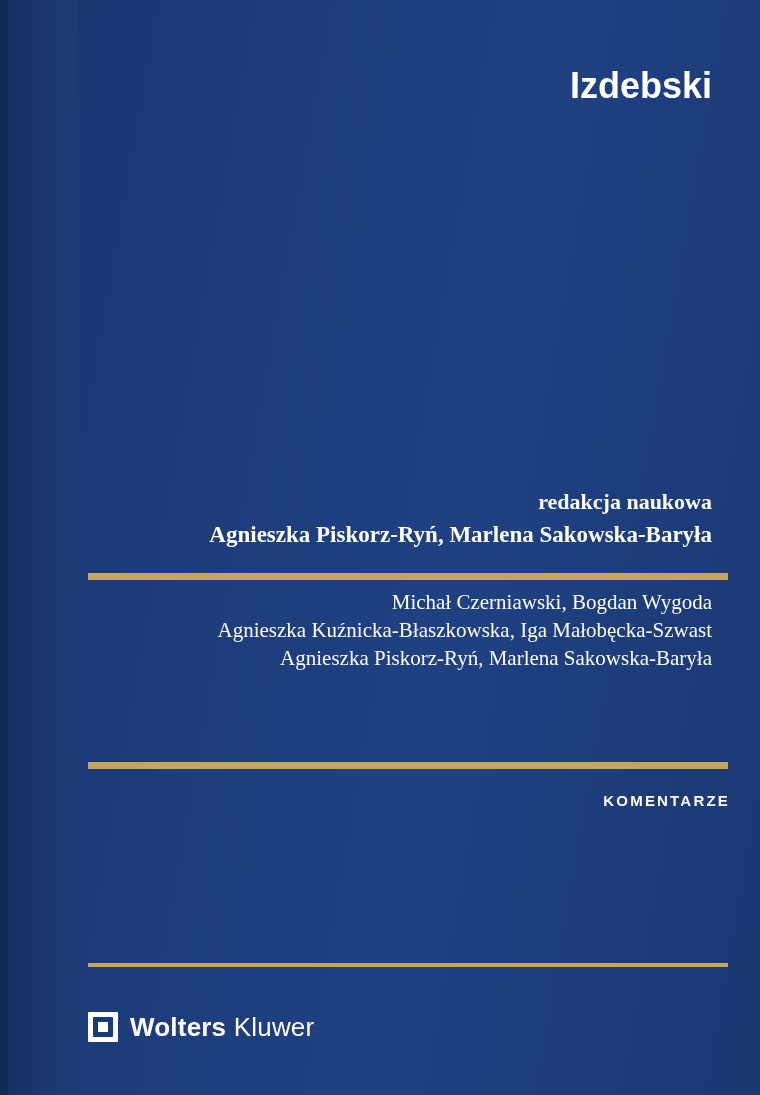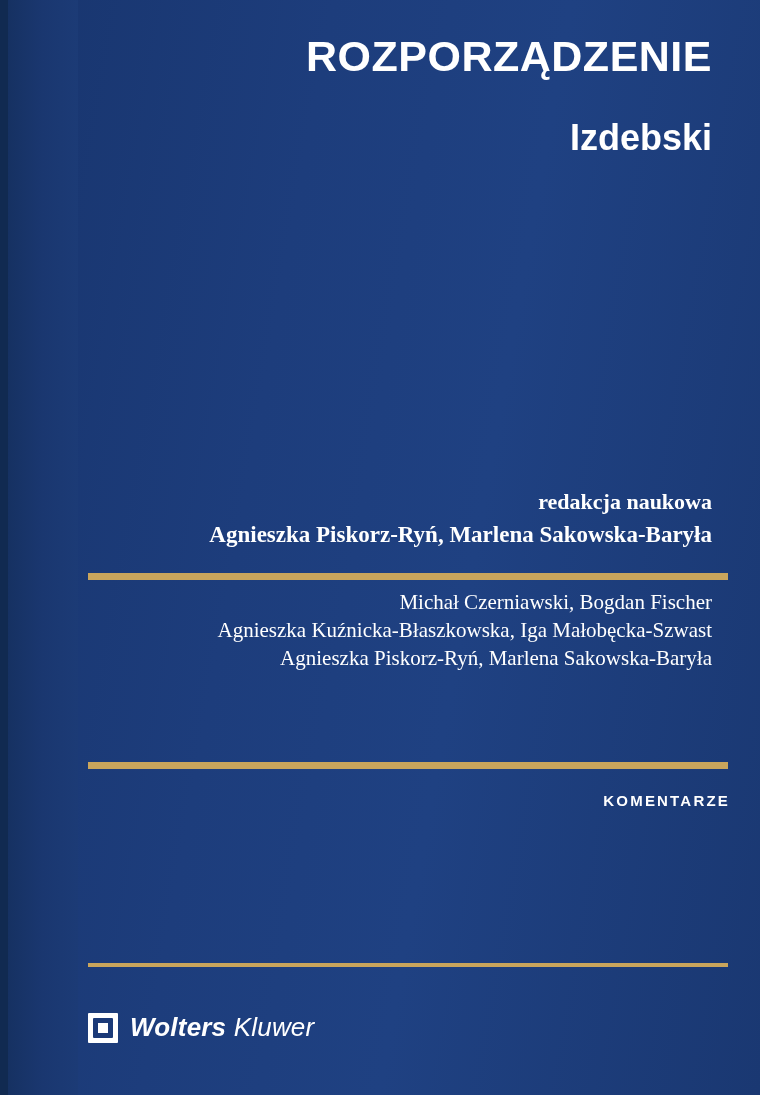--- a/index.html
+++ b/index.html
@@ -128,23 +128,22 @@
     font-size: 15px;
     letter-spacing: 2.2px;
   }
 
   
   .logo {
     position: absolute;
     left: 88px;
     top: 1012px;
     display: flex;
-    align-items: flex-end;
+    align-items: flex-start;
     gap: 12px;
-    font-style: italic;
   }
   .logo-mark {
     width: 30px; height: 30px;
     background: #ffffff;
     position: relative;
     border-radius: 1px;
   }
   .logo-mark::before {
     content: "";
     position: absolute;
@@ -171,33 +170,32 @@
 </style>
 </head>
 <body>
 
 <div class="cover">
 
   <div class="left-band"></div>
   <div class="left-edge"></div>
 
   <div class="title-block">
-    <div class="title-line">ROZPORZĄDZENIE</div>
     <div class="subtitle">Izdebski</div>
   </div>
 
   <div class="editors">
     <div class="role">redakcja naukowa</div>
     <div class="names">Agnieszka Piskorz-Ryń, Marlena Sakowska-Baryła</div>
   </div>
 
   <div class="rule rule-1"></div>
 
   <div class="authors">
-    <div>Michał Czerniawski, Bogdan Fischer</div>
+    <div>Michał Czerniawski, Bogdan Wygoda</div>
     <div>Agnieszka Kuźnicka-Błaszkowska, Iga Małobęcka-Szwast</div>
     <div>Agnieszka Piskorz-Ryń, Marlena Sakowska-Baryła</div>
   </div>
 
   <div class="rule rule-2"></div>
 
   <div class="series">KOMENTARZE</div>
 
   <div class="rule rule-3 thin"></div>
 

